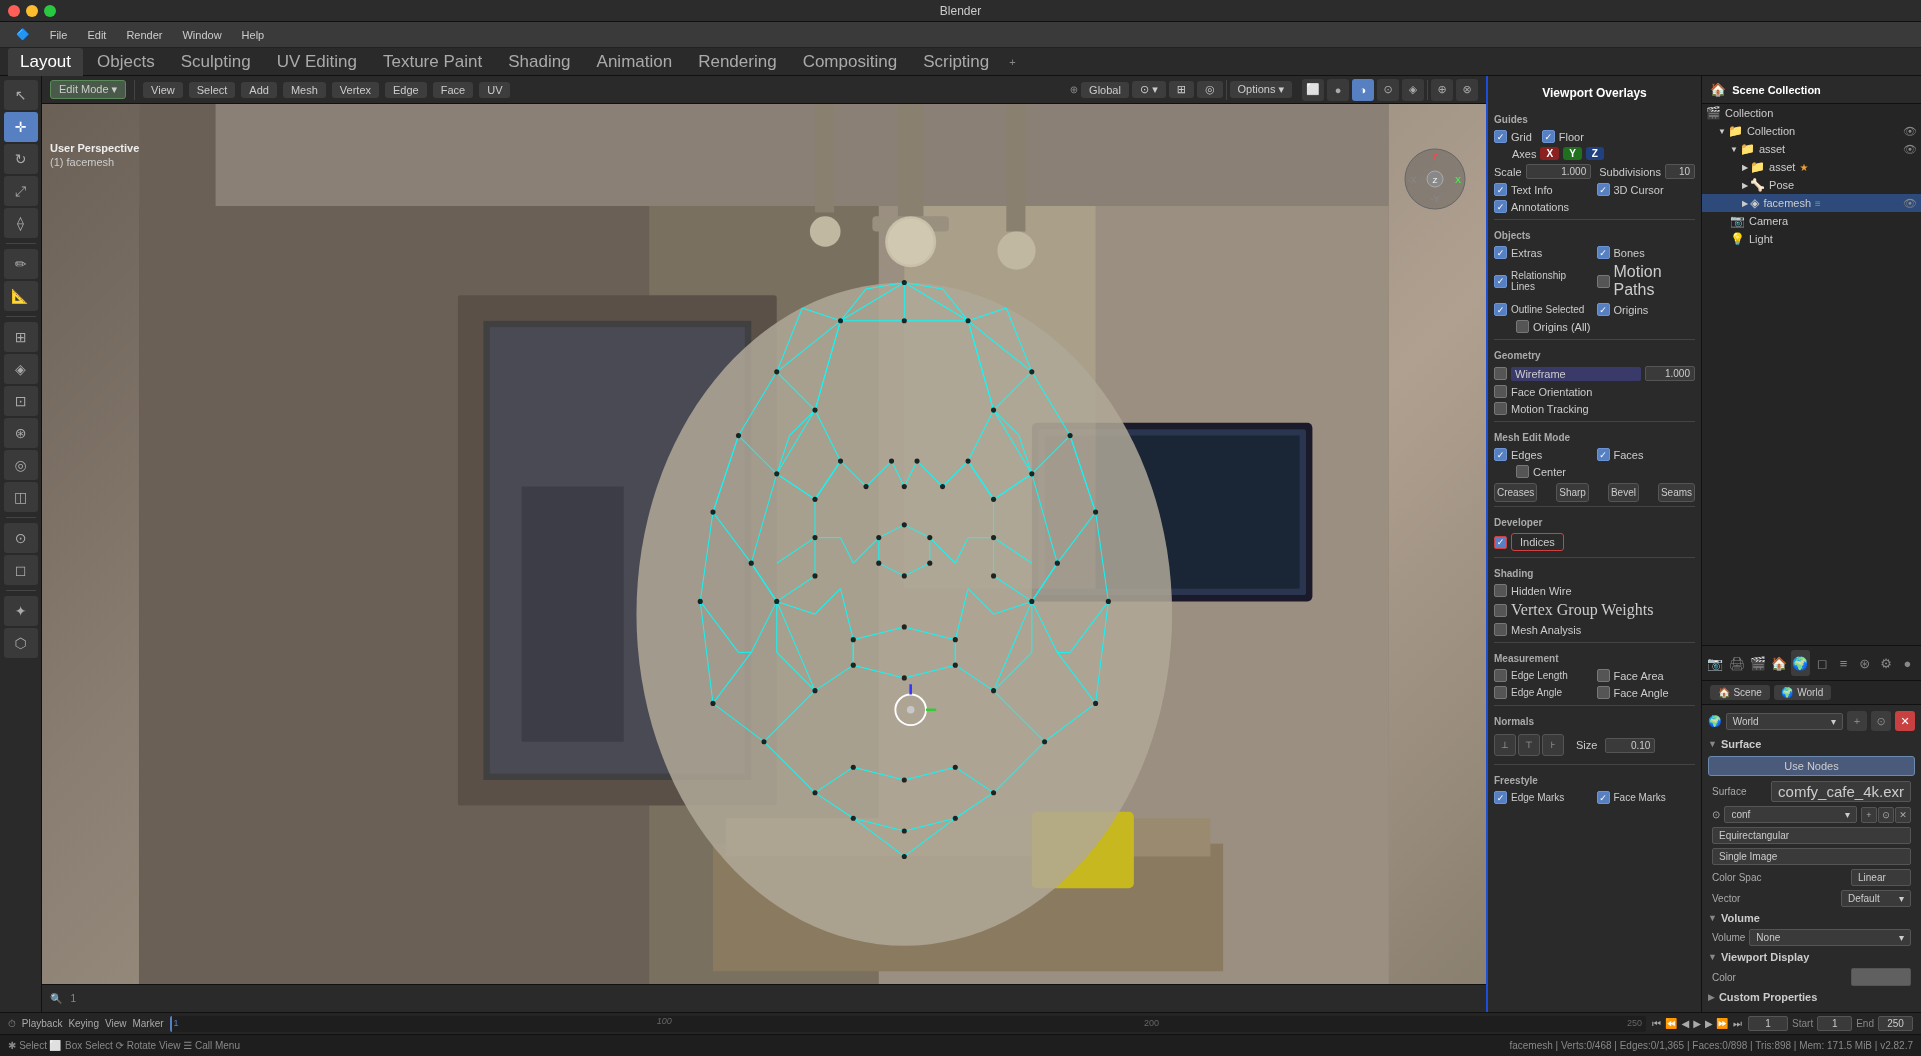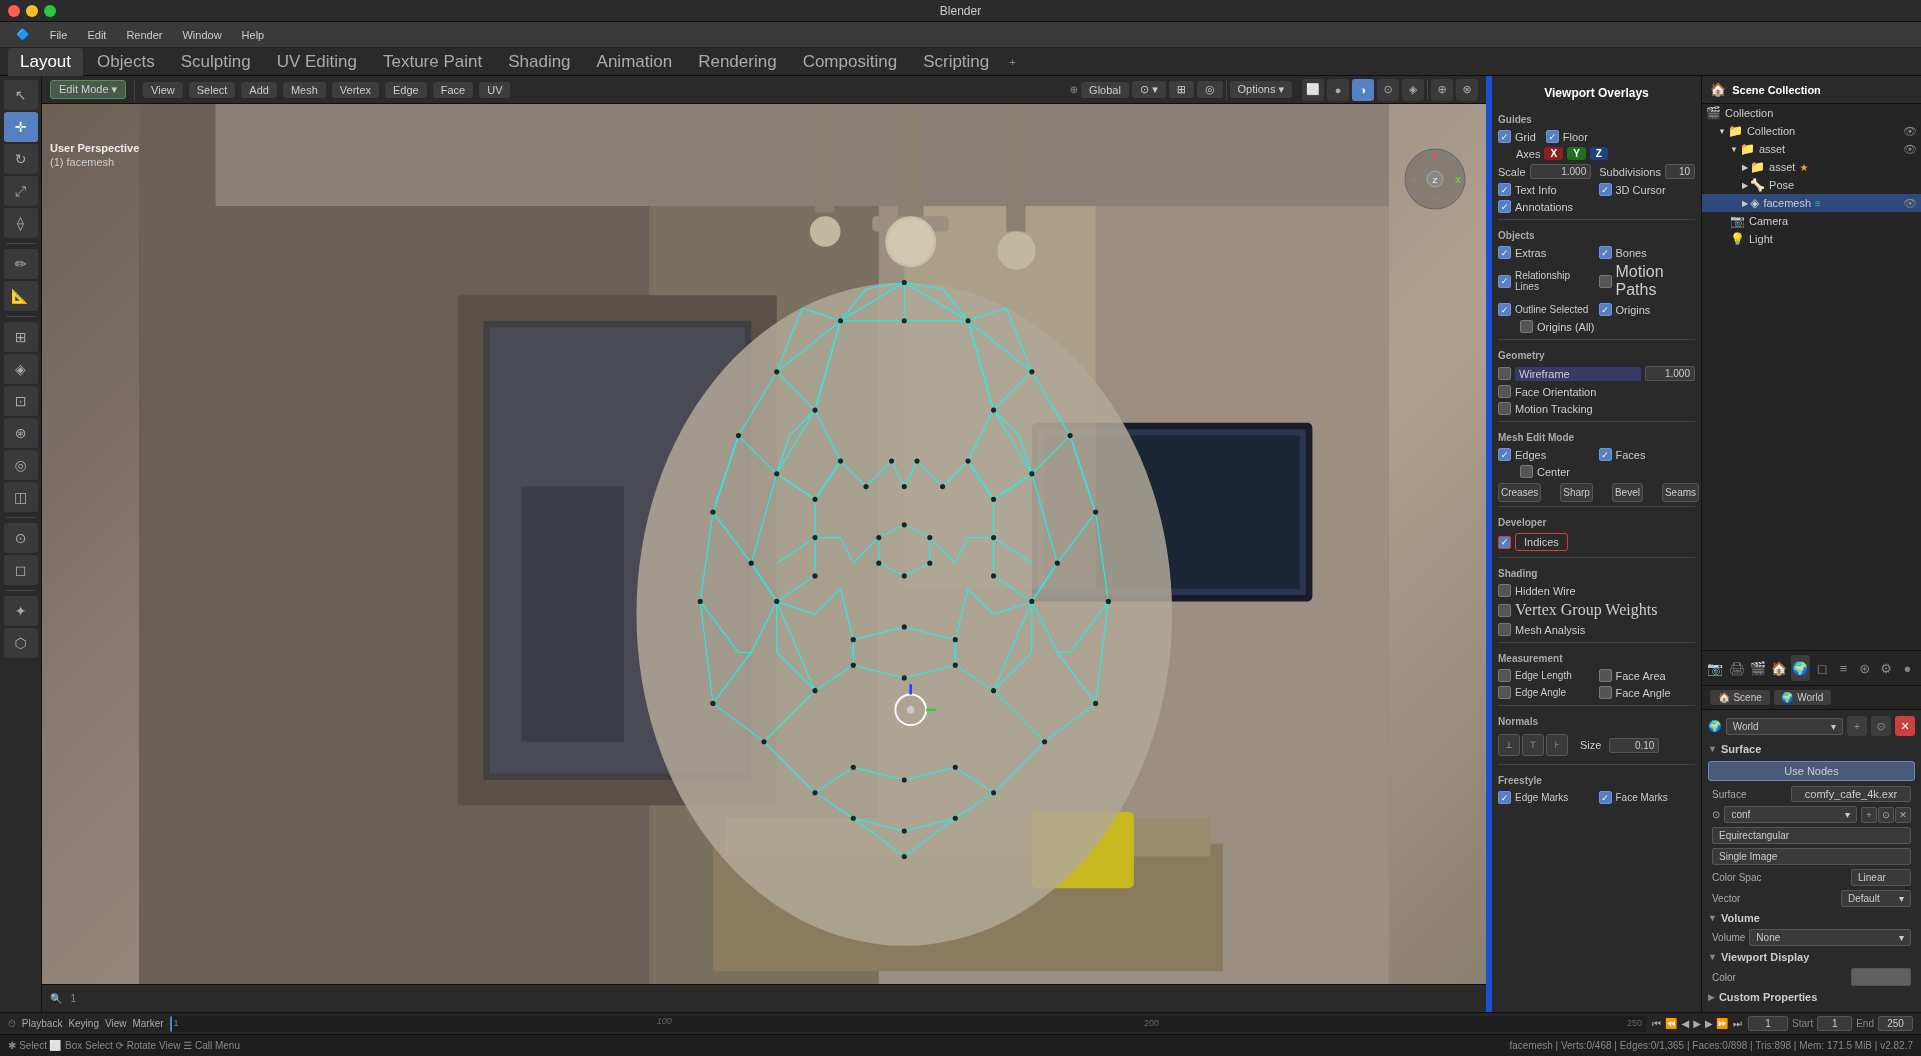--- a/index.html
+++ b/index.html
@@ -188,21 +188,21 @@
       align-items: center;
       padding: 0 8px;
       gap: 8px;
       border-top: 1px solid #111;
     }
 
     
     #right-overlay-panel {
       width: 215px;
       background: #2a2a2a;
-      border-left: 6px solid #1d4ed8;
+      border-left: 2px solid #1d4ed8;
       overflow-y: auto;
       padding: 6px;
       font-size: 11px;
     }
     .panel-title {
       color: #fff;
       font-size: 12px;
       font-weight: bold;
       padding: 4px 0 8px 0;
       text-align: center;
@@ -1159,21 +1159,21 @@
         </div>
 
         <div class="world-section-header">
           <span class="section-triangle">▼</span>
           <span class="world-section-label">Surface</span>
         </div>
         <div class="use-nodes-btn">Use Nodes</div>
 
         <div class="props-row">
           <span class="props-label">Surface</span>
-          <div class="props-value wide" style="font-size:11px;overflow:hidden;text-overflow:ellipsis;white-space:nowrap;">comfy_cafe_4k.exr</div>
+          <div class="props-value wide" style="font-size:15px;overflow:hidden;text-overflow:ellipsis;white-space:nowrap;">comfy_cafe_4k.exr</div>
         </div>
 
         <div class="props-row">
           <span class="props-label">⊙</span>
           <div class="dropdown-field" style="flex:1;font-size:10px;">
             <span>conf</span>
             <span>▾</span>
           </div>
           <div style="display:flex;gap:1px;">
             <div style="width:16px;height:16px;background:#3a3a3a;border:1px solid #555;border-radius:2px;cursor:pointer;color:#aaa;font-size:9px;display:flex;align-items:center;justify-content:center;">+</div>

